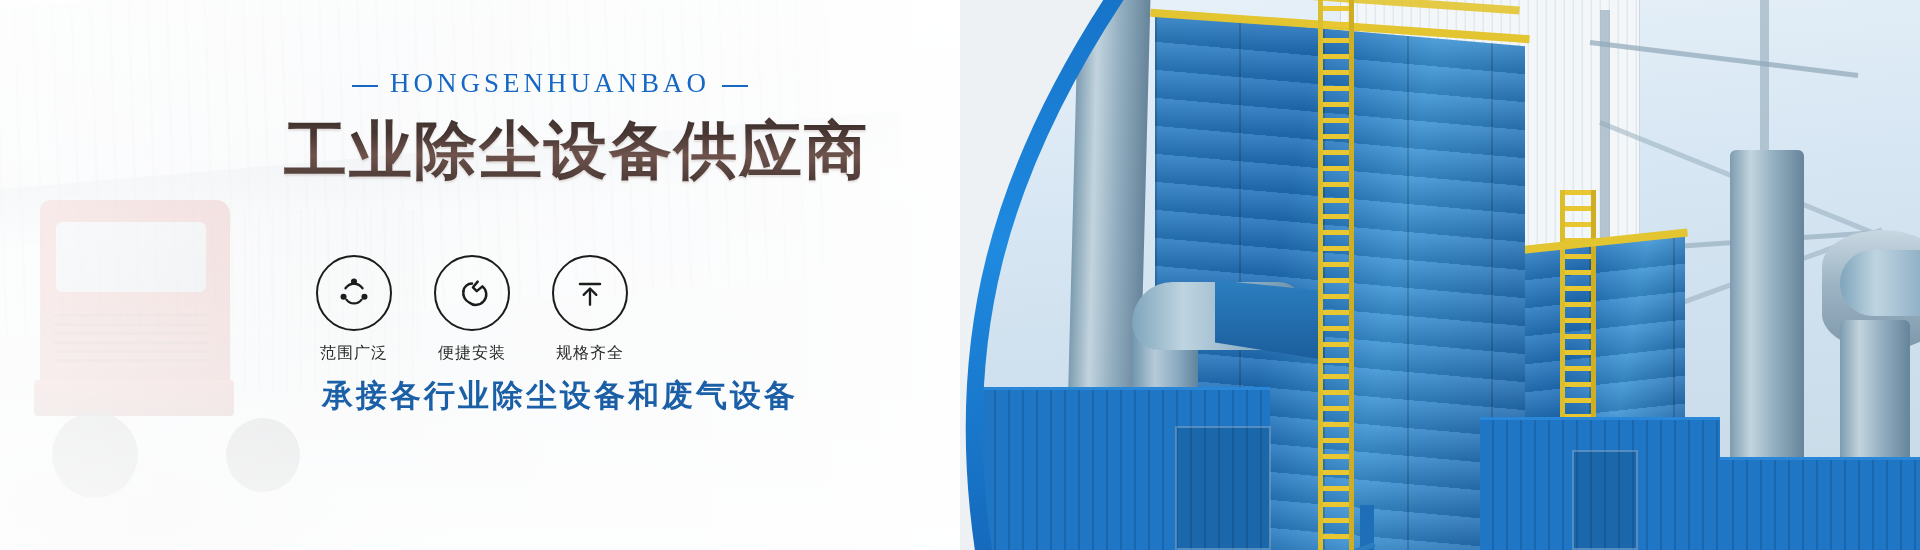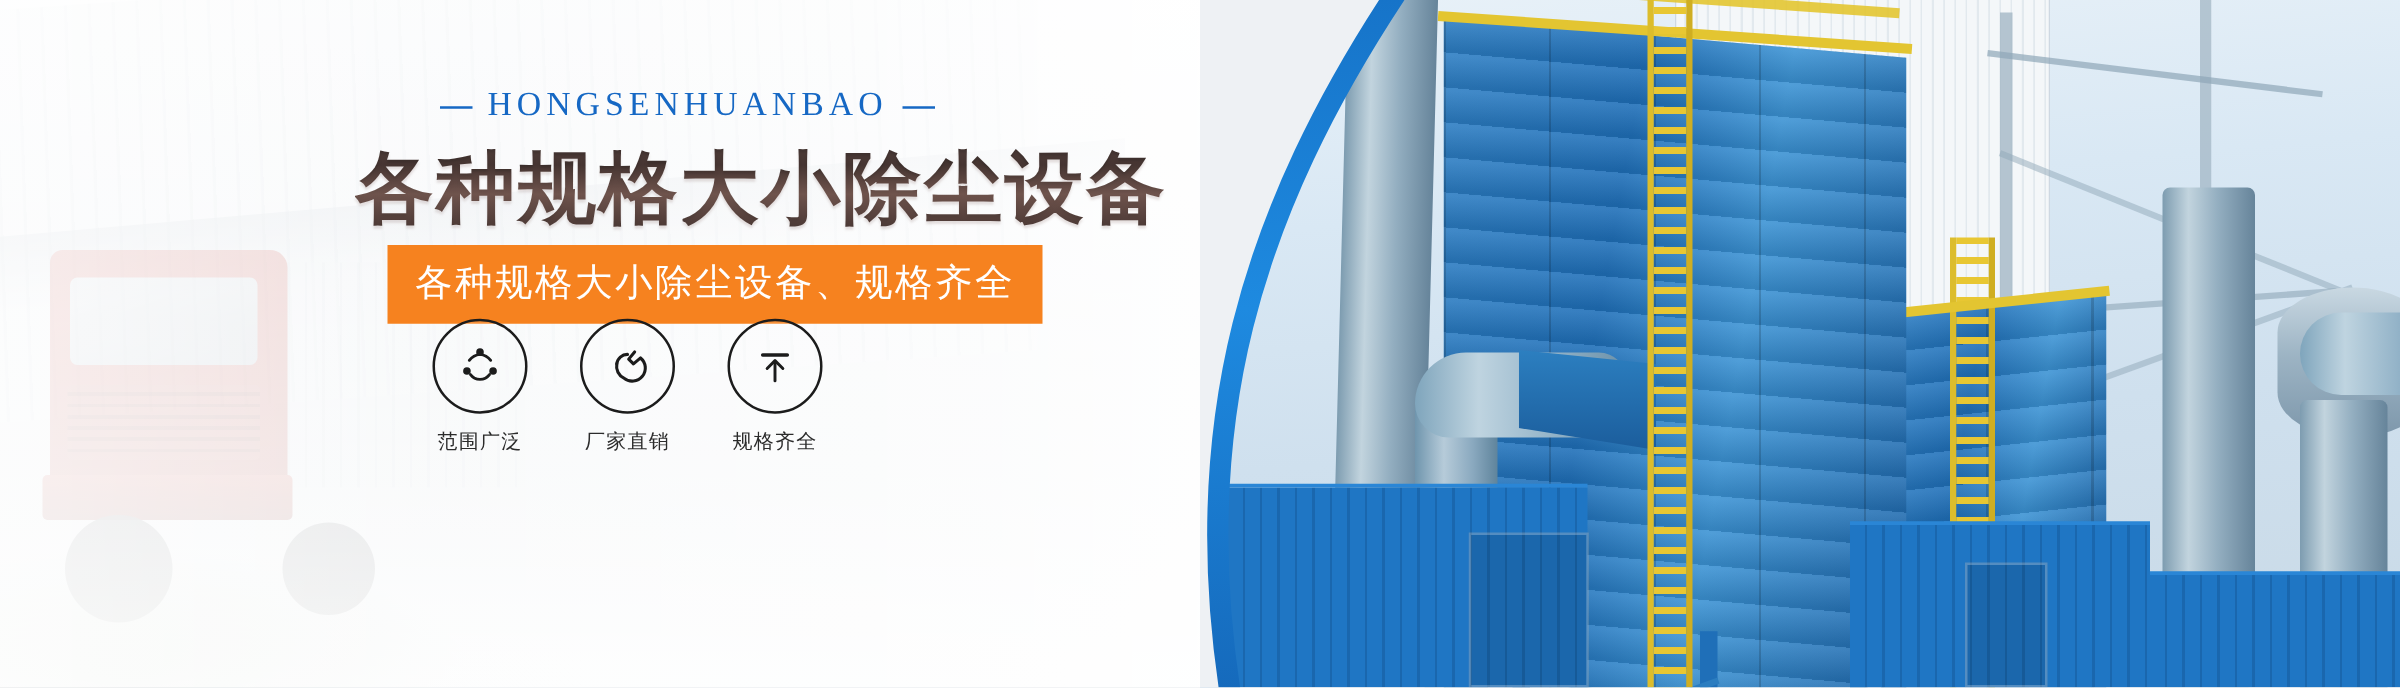--- a/index.html
+++ b/index.html
@@ -90,21 +90,21 @@
   .eyebrow .dash{display:inline-block;margin:0 12px;vertical-align:middle;
       width:26px;height:2px;background:#1668c4;}
   .headline{position:absolute;left:284px;top:108px;font-size:63px;font-weight:bold;
       letter-spacing:2px;white-space:nowrap;
       background:linear-gradient(180deg,#4b3b38 0%,#3b2e2b 28%,#6d534c 55%,#2f2523 100%);
       -webkit-background-clip:text;background-clip:text;color:transparent;
       text-shadow:0 2px 2px rgba(120,90,85,.18);}
   .orangebox{position:absolute;left:310px;top:196px;padding:10px 22px 12px;
       background:#f6821f;color:#ffffff;font-size:30px;letter-spacing:2px;white-space:nowrap;}
   .features{position:absolute;left:316px;top:255px;width:420px;display:flex;
-      justify-content:flex-start;gap:42px;margin-left:30px;}
+      justify-content:flex-start;gap:42px;}
   .feat{width:76px;text-align:center;}
   .circle{width:72px;height:72px;border:2px solid #1c1c1c;border-radius:50%;
       display:flex;align-items:center;justify-content:center;background:rgba(255,255,255,.12);}
   .featlabel{margin-top:12px;font-size:16px;color:#2b2b2b;letter-spacing:1px;white-space:nowrap;}
   .tagline{position:absolute;left:322px;top:375px;font-size:31px;font-weight:bold;
       color:#1b5fa6;letter-spacing:3px;white-space:nowrap;}
 </style>
 </head>
 <body>
 
@@ -199,23 +199,22 @@
     <path d="M1120,-10 C1000,170 950,340 985,560" fill="none" stroke="url(#arcg)" stroke-width="17"></path>
     <path d="M1100,-10 C985,170 935,340 968,560" fill="none" stroke="#eef1f4" stroke-width="16" opacity="0"></path>
   </svg>
 
   <div class="content">
 
     <div class="eyebrow">
       <span class="dash"></span><span>HONGSENHUANBAO</span><span class="dash"></span>
     </div>
 
-    <div class="headline">各种规格大小除尘设备</div>
-
-    <div class="orangebox">各种规格大小除尘设备、规格齐全</div>
+    <div class="headline">工业除尘设备供应商</div>
+
 
     <div class="features">
 
       <div class="feat">
         <div class="circle">
           <svg width="38" height="38" viewBox="0 0 40 40">
             <path d="M11 15 A13 13 0 0 1 20 10" fill="none" stroke="#1c1c1c" stroke-width="2.4" stroke-linecap="round"></path>
             <path d="M20 10 A13 13 0 0 1 29 15" fill="none" stroke="#1c1c1c" stroke-width="2.4" stroke-linecap="round"></path>
             <path d="M12 27 A10 10 0 0 0 28 27" fill="none" stroke="#1c1c1c" stroke-width="2.4" stroke-linecap="round"></path>
             <circle cx="20" cy="8" r="3.2" fill="#1c1c1c"></circle>
@@ -227,31 +226,32 @@
       </div>
 
 
       <div class="feat">
         <div class="circle">
           <svg width="38" height="38" viewBox="0 0 40 40">
             <path d="M26 8 L21 14 L25 18 L31 13 A11 11 0 0 1 17 30 A11 11 0 0 1 11 18" fill="none" stroke="#1c1c1c" stroke-width="2.6" stroke-linecap="round" stroke-linejoin="round"></path>
             <path d="M11 18 A9 9 0 0 1 20 10" fill="none" stroke="#1c1c1c" stroke-width="2.6" stroke-linecap="round"></path>
           </svg>
         </div>
-        <div class="featlabel">厂家直销</div>
+        <div class="featlabel">便捷安装</div>
       </div>
 
       <div class="feat">
         <div class="circle">
           <svg width="36" height="36" viewBox="0 0 40 40">
             <line x1="9" y1="10" x2="31" y2="10" stroke="#1c1c1c" stroke-width="3" stroke-linecap="round"></line>
             <line x1="20" y1="33" x2="20" y2="16" stroke="#1c1c1c" stroke-width="2.6" stroke-linecap="round"></line>
             <path d="M13 22 L20 15 L27 22" fill="none" stroke="#1c1c1c" stroke-width="2.6" stroke-linecap="round" stroke-linejoin="round"></path>
           </svg>
         </div>
         <div class="featlabel">规格齐全</div>
       </div>
 
     </div>
 
+    <div class="tagline">承接各行业除尘设备和废气设备</div>
   </div>
 
 </div>
 
 </body></html>

